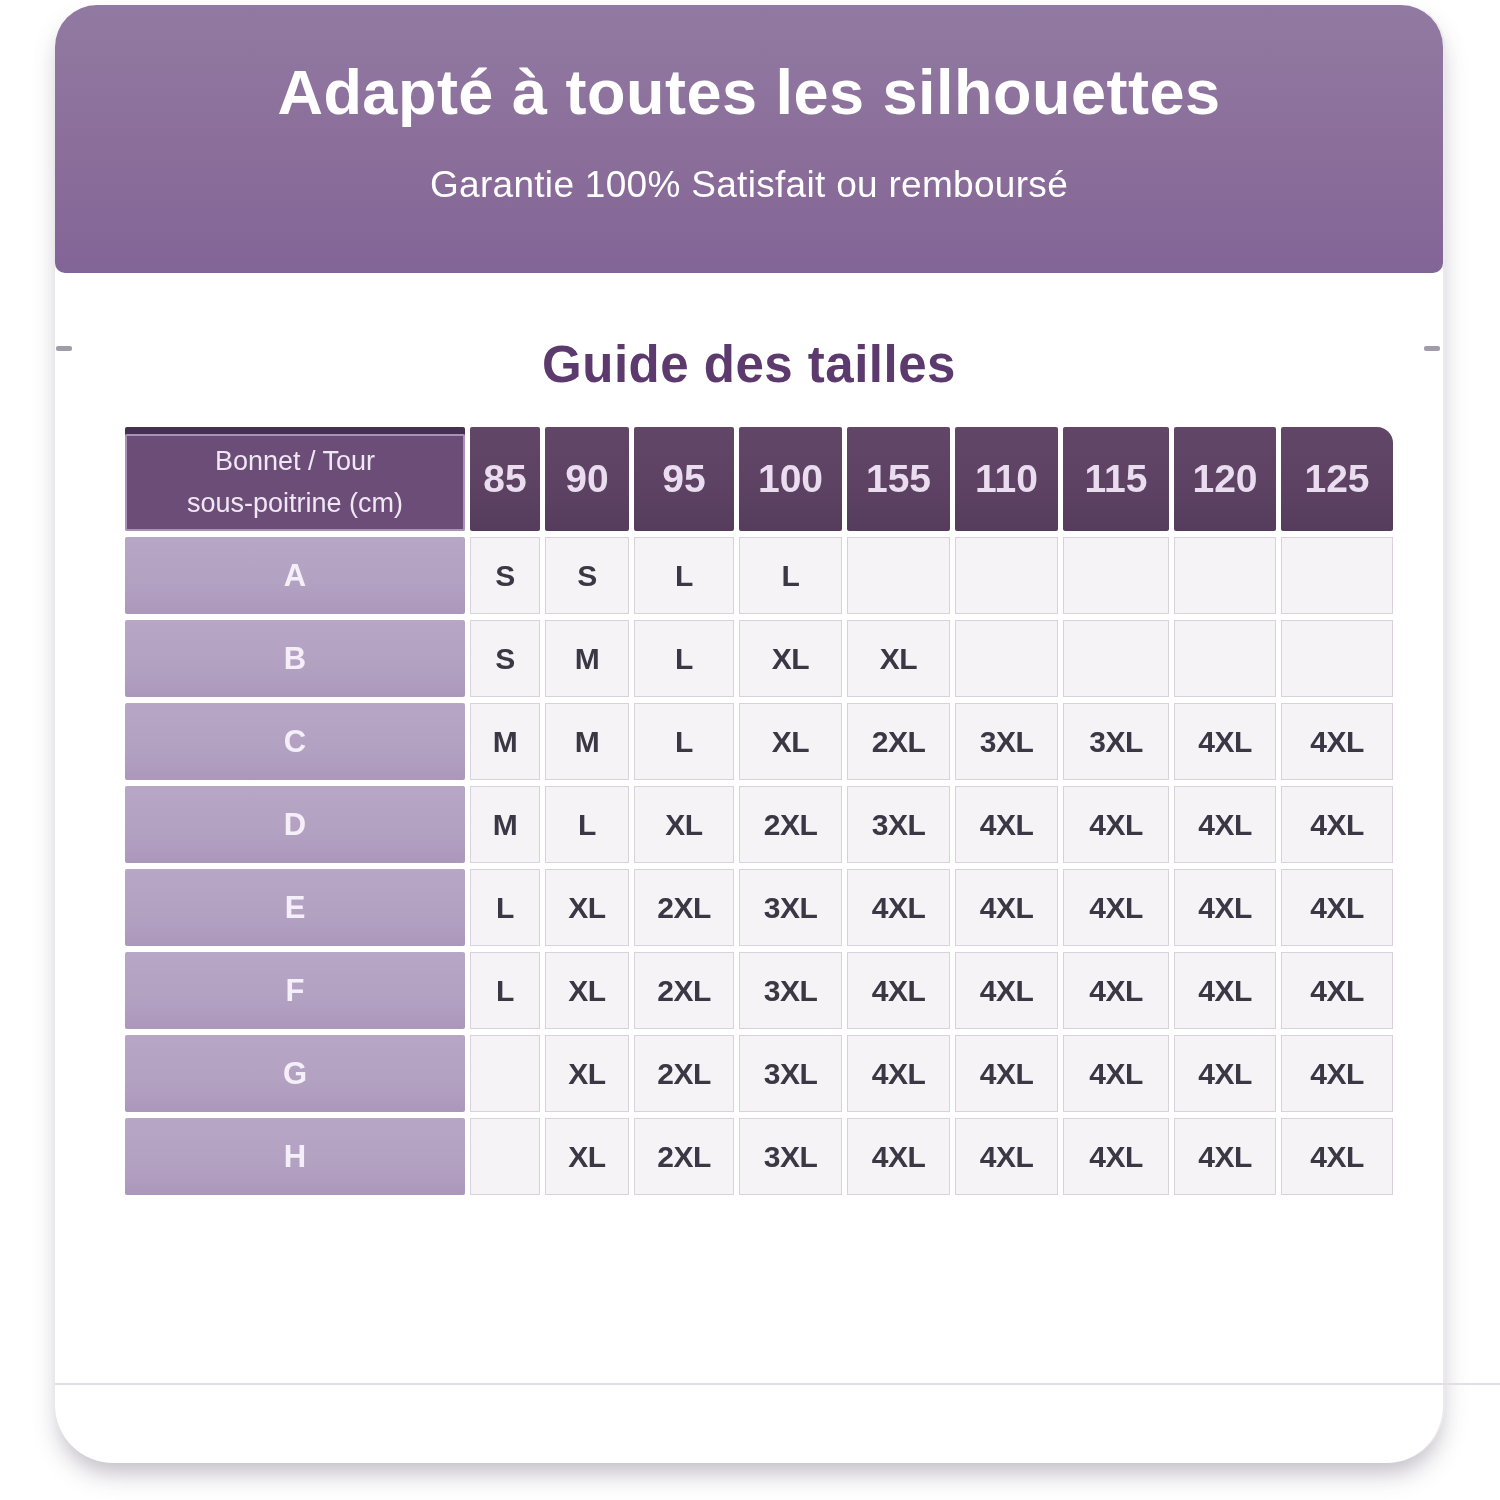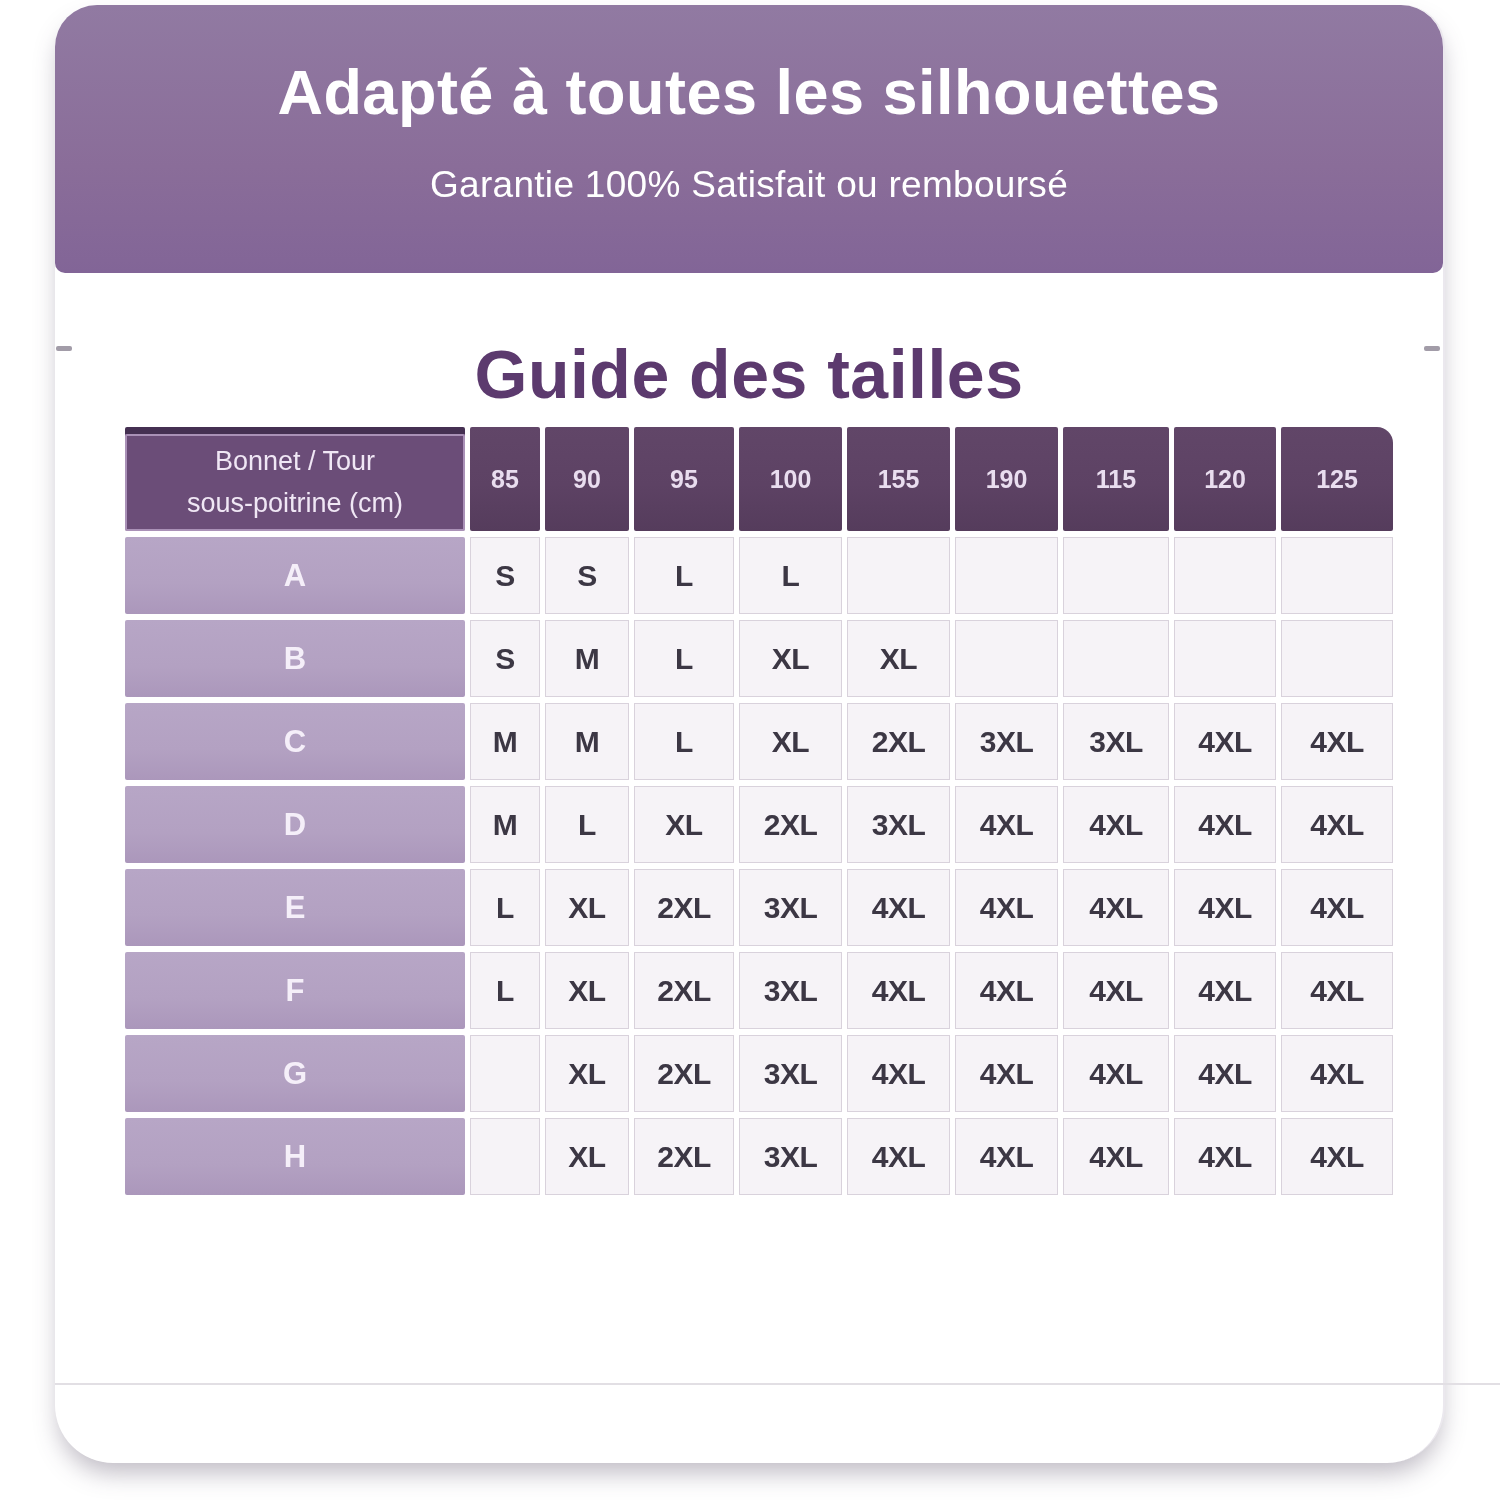--- a/index.html
+++ b/index.html
@@ -49,21 +49,21 @@
     letter-spacing: 0.3px;
     text-align: right;
   }
 
   
   .section-title {
     position: absolute;
     top: 330px; left: 0; right: 0;
     text-align: center;
     color: var(--title-color);
-    font-size: 68px; font-weight: bold;
+    font-size: 51px; font-weight: bold;
     letter-spacing: 0.5px;
   }
 
   
   .tick {
     position: absolute;
     top: 346px;
     width: 16px; height: 5px;
     border-radius: 2px;
     background: #a29ca8;
@@ -85,21 +85,21 @@
   table.size-table th, table.size-table td {
     padding: 0;
     text-align: center;
     vertical-align: middle;
     box-sizing: border-box;
   }
   thead th {
     height: 104px;
     background: linear-gradient(180deg, #614668 0%, var(--colhead-bg) 55%, #553c5c 100%);
     color: var(--header-text);
-    font-size: 25px; font-weight: bold;
+    font-size: 39px; font-weight: bold;
     border-radius: 2px;
   }
   thead th:last-child { border-top-right-radius: 16px; margin-left: 28px; }
   thead th.corner {
     background: var(--corner-bg);
     border-top: 7px solid #453052;
     box-shadow: inset 0 0 0 2px rgba(222, 203, 235, 0.55);
     color: #f0e7f5;
     font-size: 27px; font-weight: normal;
     line-height: 1.55;
@@ -161,21 +161,21 @@
           <tr>
             <th class="corner">
               <div>Bonnet / Tour</div>
               <div>sous-poitrine (cm)</div>
             </th>
           <th>85</th>
               <th>90</th>
               <th>95</th>
               <th>100</th>
               <th>155</th>
-              <th>190</th>
+              <th>110</th>
               <th>115</th>
               <th>120</th>
               <th>125</th>
             </tr>
         </thead>
         <tbody>
             <tr>
               <th class="row-label">A</th>
               <td class="size-cell">S</td>
               <td class="size-cell">S</td>

